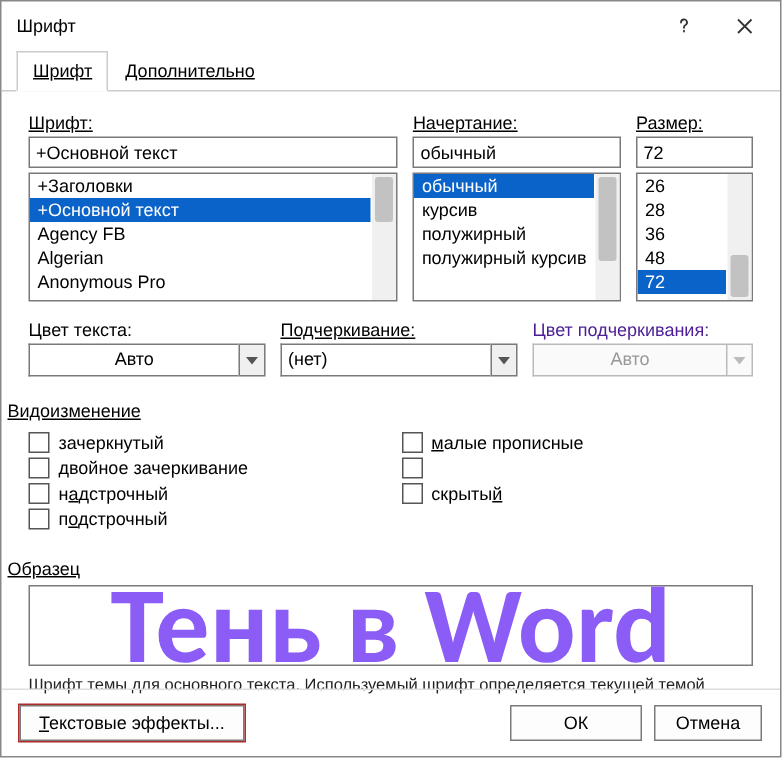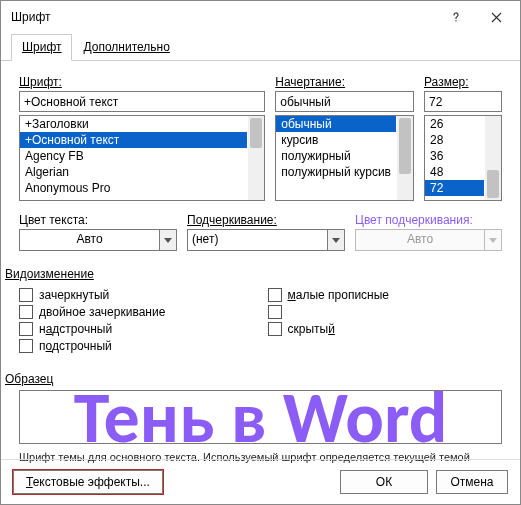--- a/index.html
+++ b/index.html
@@ -37,21 +37,21 @@
   .cb { display: flex; align-items: center; margin: 3px 0; gap: 6px; }
   .cb .box { width: 14px; height: 14px; border: 1px solid #555; background: #fff; flex-shrink: 0; }
   .preview { margin-top: 4px; height: 54px; border: 1px solid #7a7a7a; overflow: hidden; position: relative; background: #fff; }
   .preview-inner { position: absolute; left: 50%; top: 50%; transform: translate(-50%, -50%); white-space: nowrap; font-family: 'Calibri', sans-serif; font-size: 72px; line-height: 1; color: #8b5cf6; font-weight: 700; text-align: center; }
   .desc { font-size: 11px; margin-top: 6px; color: #222; line-height: 1.35; }
   .footer { position: absolute; left: 0; right: 0; bottom: 0; border-top: 1px solid #ddd; padding: 10px 12px; display: flex; gap: 8px; align-items: center; }
   .footer .spacer { flex: 1; }
   .btn { height: 24px; padding: 0 12px; border: 1px solid #7a7a7a; background: #fdfdfd; cursor: pointer; font-size: 12px; }
   .btn.highlight { outline: 1.5px solid #b02a2a; outline-offset: 0; }
   .ul { text-decoration: underline; }
-  .lbl.disabled { color: #8b5cf6; }
+  .lbl.disabled { color: #4c1d95; }
 </style>
 </head>
 <body>
 
 <div class="titlebar">
   <div class="title">Шрифт</div>
   <div class="winbtn">
     <svg width="12" height="12" viewBox="0 0 12 12">
         <path d="M4 4a2 2 0 1 1 3 1.7C6.4 6 6 6.4 6 7v.5M6 9.5v.5" stroke="#333" stroke-width="1.2" fill="none" stroke-linecap="round"></path>
       </svg>

